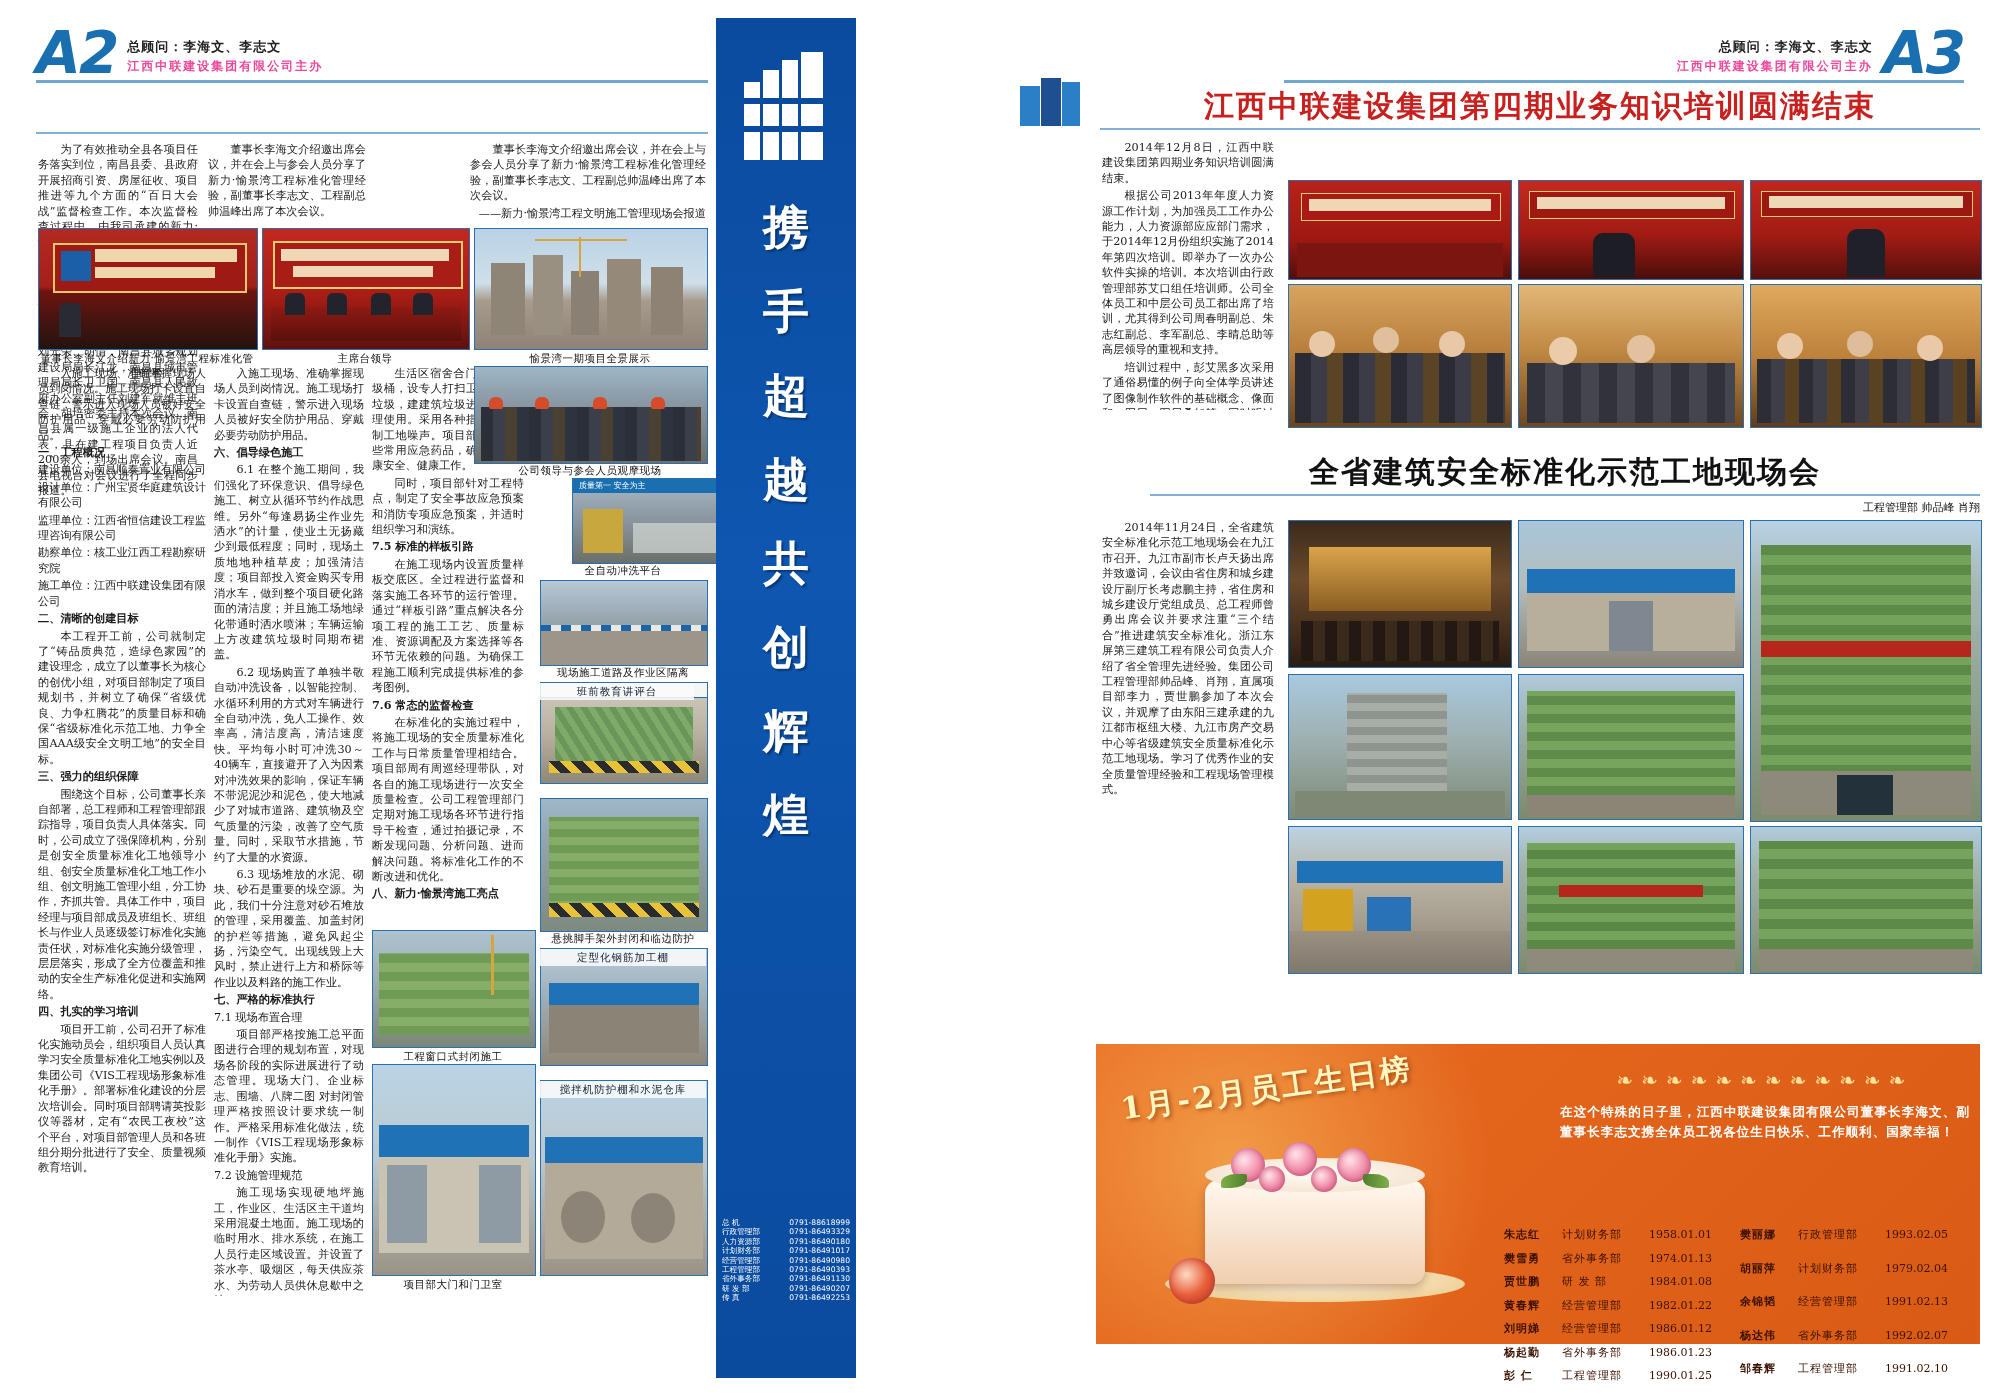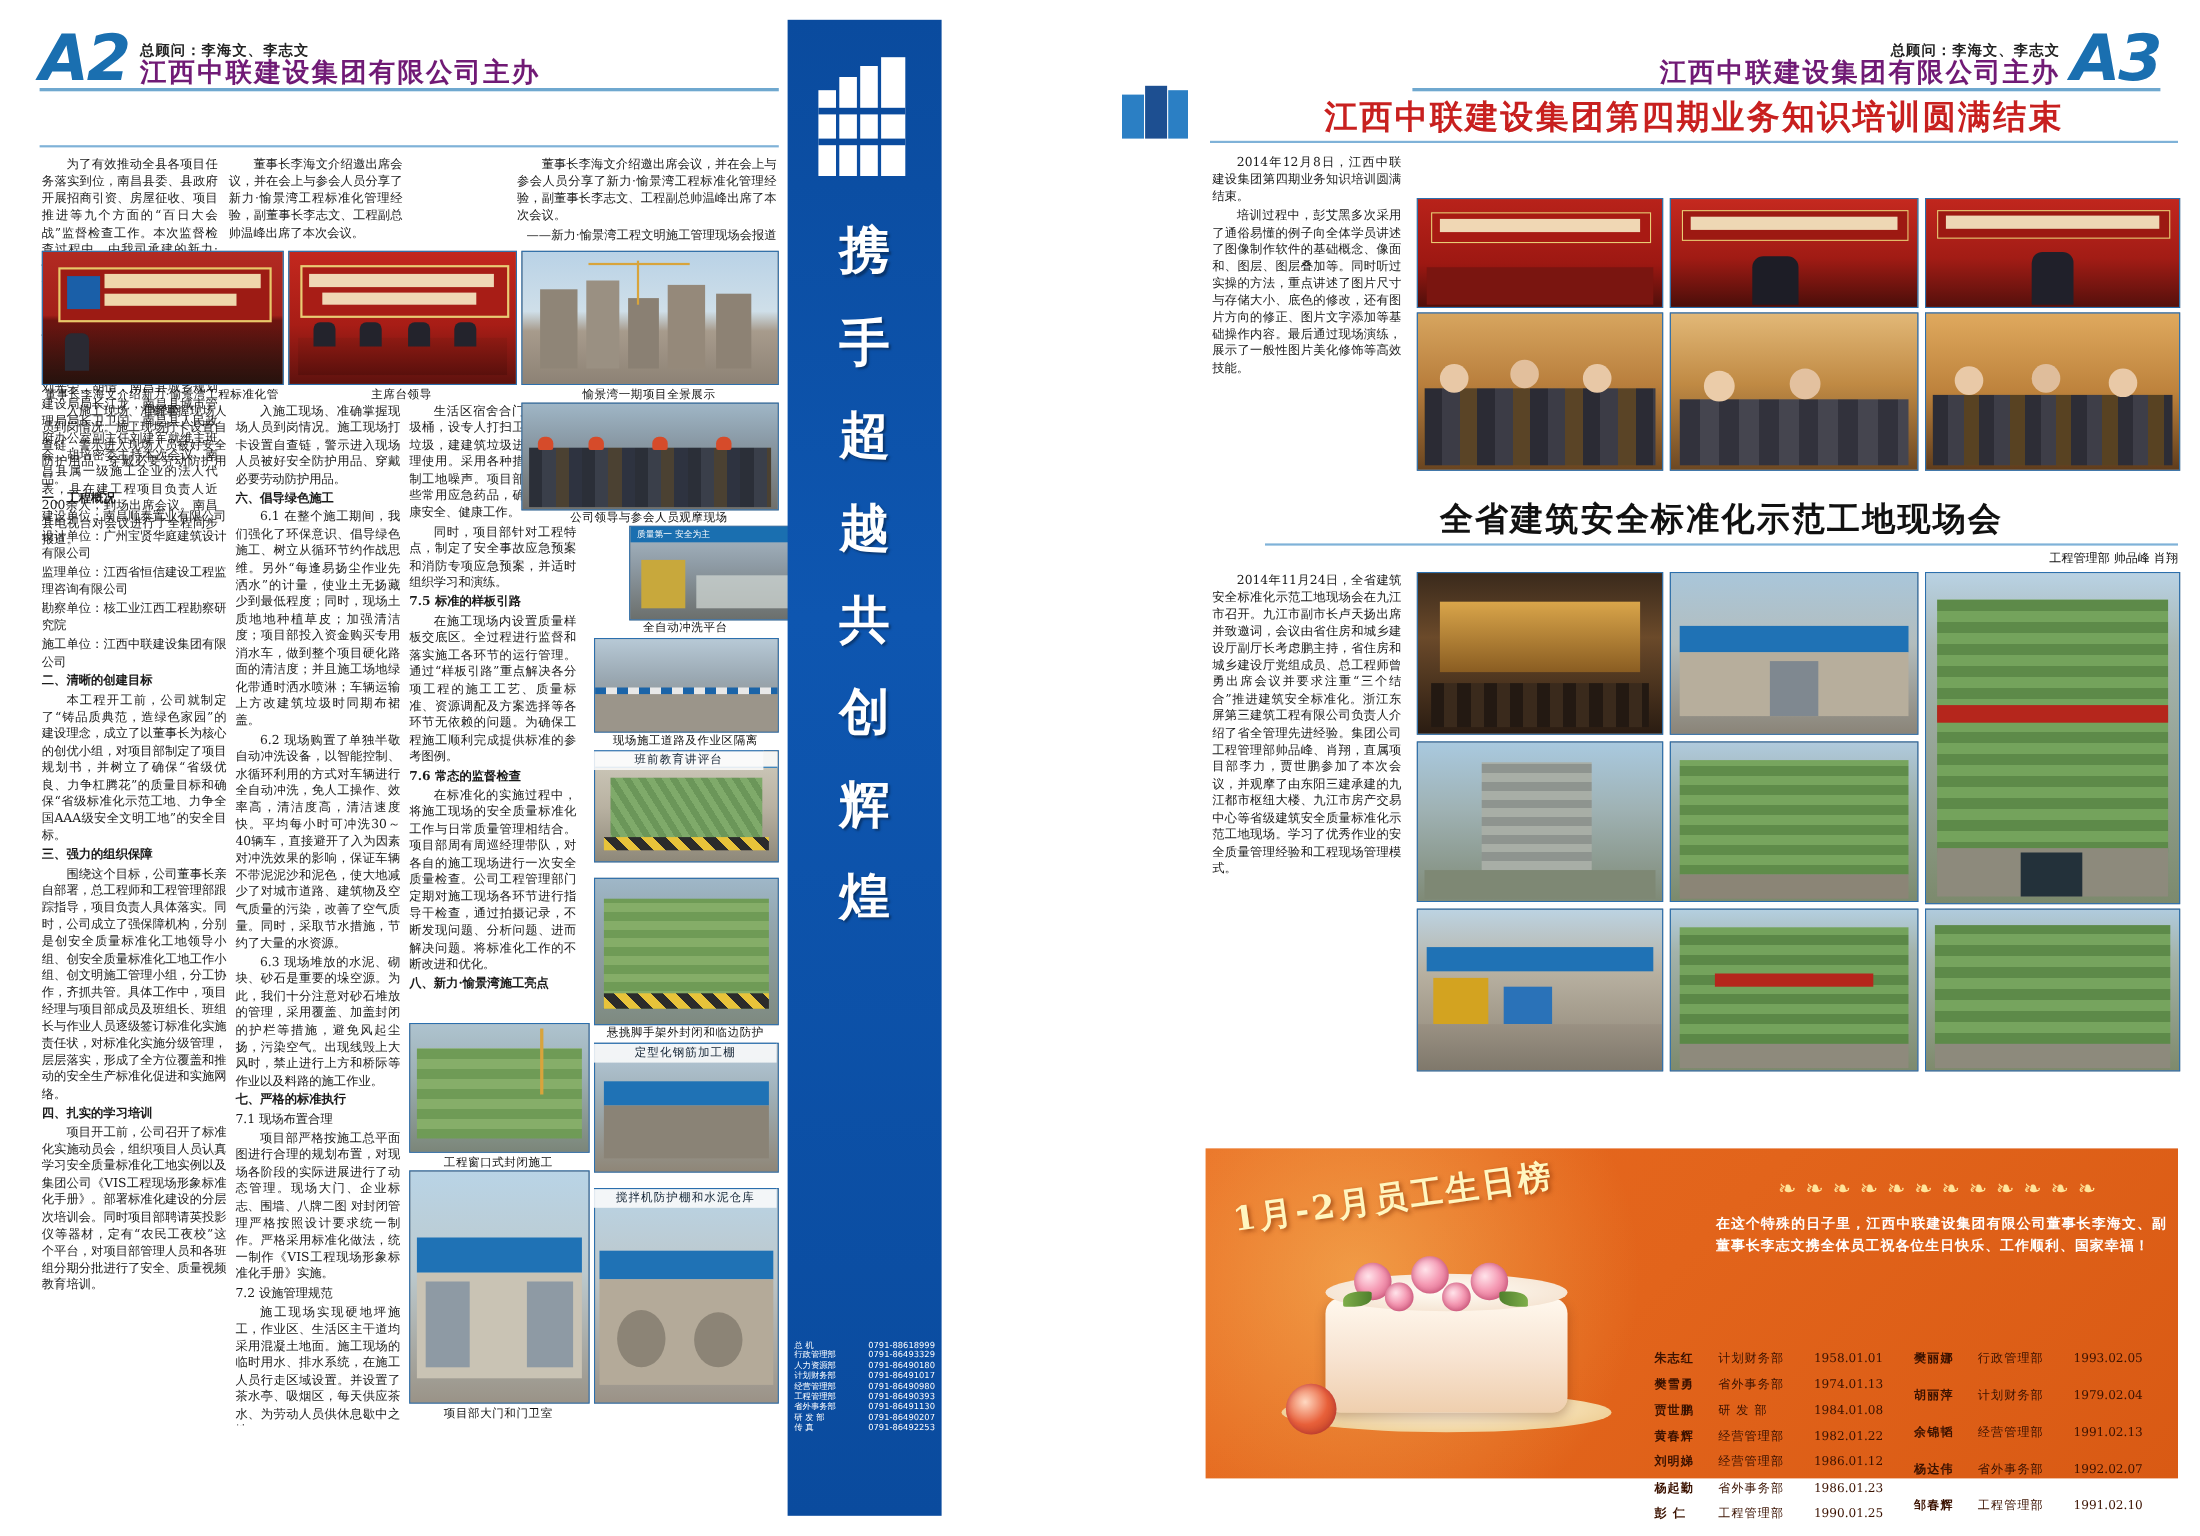--- a/index.html
+++ b/index.html
@@ -8,21 +8,21 @@
 
   
   .masthead{position:absolute;top:18px;height:62px;display:flex;align-items:flex-end;}
   .mh-left{left:36px;}
   .mh-right{right:36px;flex-direction:row-reverse;}
   .pageno{font-family:"DejaVu Sans","Liberation Sans",sans-serif;font-weight:bold;font-style:italic;
           font-size:58px;line-height:54px;color:#1a6fb0;letter-spacing:-2px;}
   .mh-text{display:flex;flex-direction:column;justify-content:flex-end;padding:0 10px 2px 10px;}
   .mh-right .mh-text{align-items:flex-end;}
   .mh-adv{font-size:13px;color:#222;font-weight:bold;letter-spacing:1px;line-height:17px;}
-  .mh-org{font-size:24px;color:#701a75;font-weight:bold;letter-spacing:2px;line-height:23px;}
+  .mh-org{font-size:12px;color:#ec4899;font-weight:bold;letter-spacing:2px;line-height:23px;}
   .rule{position:absolute;height:3px;background:#6fa8cf;}
   .rule-left{left:36px;width:672px;top:80px;}
   .rule-right{right:36px;width:680px;top:80px;}
 
   
   .hl-green{position:absolute;left:36px;top:84px;width:672px;text-align:center;
     font-size:37px;font-weight:bold;color:#1d9b4b;letter-spacing:5px;
     font-family:"DejaVu Sans","Liberation Sans",sans-serif;}
   .hl-red{position:absolute;left:1100px;top:86px;width:880px;text-align:center;
     font-size:30px;font-weight:bold;color:#c8201f;letter-spacing:2px;
@@ -376,20 +376,21 @@
   <div class="logo-mark">
     <div class="b1"></div>
       <div class="b2"></div>
       <div class="b3"></div>
   </div>
   <div class="hl-red">江西中联建设集团第四期业务知识培训圆满结束</div>
   <div class="hl-underline" style="left:1100px;top:128px;width:880px;"></div>
 
   <div class="col" style="left:1102px;top:140px;width:172px;height:270px;overflow:hidden;">
     <p>2014年12月8日，江西中联建设集团第四期业务知识培训圆满结束。</p>
+    <p>根据公司2013年年度人力资源工作计划，为加强员工工作办公能力，人力资源部应应部门需求，于2014年12月份组织实施了2014年第四次培训。即举办了一次办公软件实操的培训。本次培训由行政管理部苏艾口组任培训师。公司全体员工和中层公司员工都出席了培训，尤其得到公司周春明副总、朱志红副总、李军副总、李晴总助等高层领导的重视和支持。</p>
     <p>培训过程中，彭艾黑多次采用了通俗易懂的例子向全体学员讲述了图像制作软件的基础概念、像面和、图层、图层叠加等。同时听过实操的方法，重点讲述了图片尺寸与存储大小、底色的修改，还有图片方向的修正、图片文字添加等基础操作内容。最后通过现场演练，展示了一般性图片美化修饰等高效技能。</p>
     <p></p>
   </div>
 
   <div class="photo" style="left:1288px;top:180px;width:222px;height:98px;">
     <div class="ph" style="background:linear-gradient(180deg,#b8221a 0%,#9d1812 60%,#4f0f0b 100%);"></div>
     <div style="position:absolute;left:12px;top:12px;width:198px;height:26px;background:#a81a13;border:1px solid #e9cc74;"></div>
     <div style="position:absolute;left:20px;top:18px;width:182px;height:12px;background:#f7ecc6;opacity:.9;"></div>
     <div style="position:absolute;left:8px;top:62px;width:206px;height:34px;background:#7a1510;"></div>
   </div>

